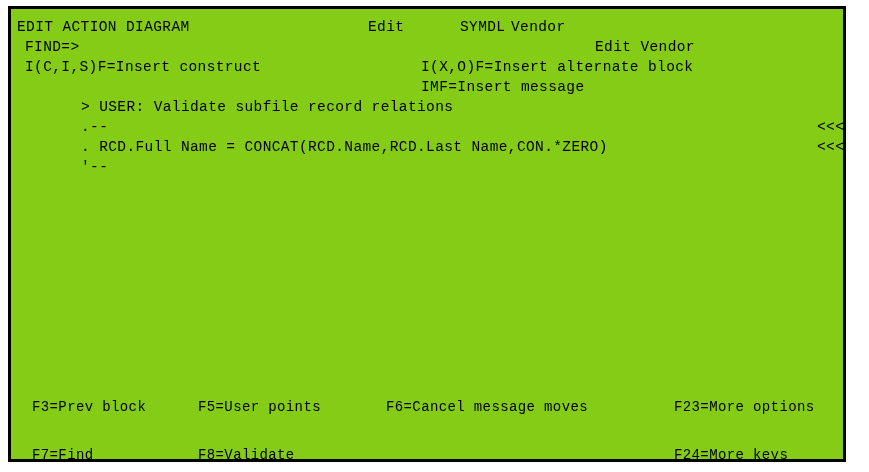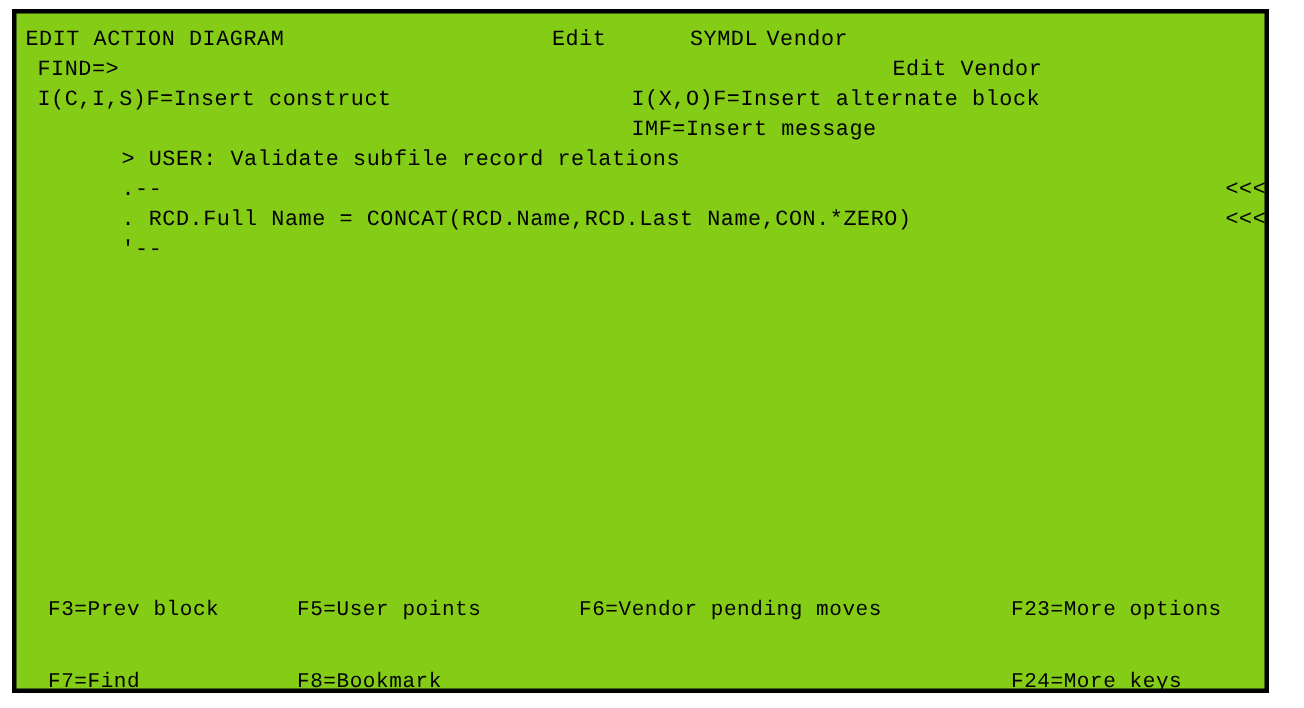--- a/index.html
+++ b/index.html
@@ -99,21 +99,21 @@
     <div class="term-line r5" style="left:806px;">&lt;&lt;&lt;</div>
 
     <div class="term-line r6" style="left:70px;text-align:right;">. RCD.Full Name = CONCAT(RCD.Name,RCD.Last Name,CON.*ZERO)</div>
     <div class="term-line r6" style="left:806px;">&lt;&lt;&lt;</div>
 
     <div class="term-line r7" style="left:70px;">'--</div>
     <div class="term-line r7" style="left:806px;"></div>
 
     <div class="kbd-row r19" style="left:21px;">F3=Prev block</div>
     <div class="kbd-row r19" style="left:187px;">F5=User points</div>
-    <div class="kbd-row r19" style="left:375px;">F6=Vendor pending moves</div>
+    <div class="kbd-row r19" style="left:375px;">F6=Cancel message moves</div>
     <div class="kbd-row r19" style="left:663px;">F23=More options</div>
 
     <div class="kbd-row r20" style="left:21px;">F7=Find</div>
-    <div class="kbd-row r20" style="left:187px;">F8=Bookmark</div>
+    <div class="kbd-row r20" style="left:187px;">F8=Validate</div>
     <div class="kbd-row r20" style="left:663px;">F24=More keys</div>
 
   </div>
 </div>
 
 </body></html>

